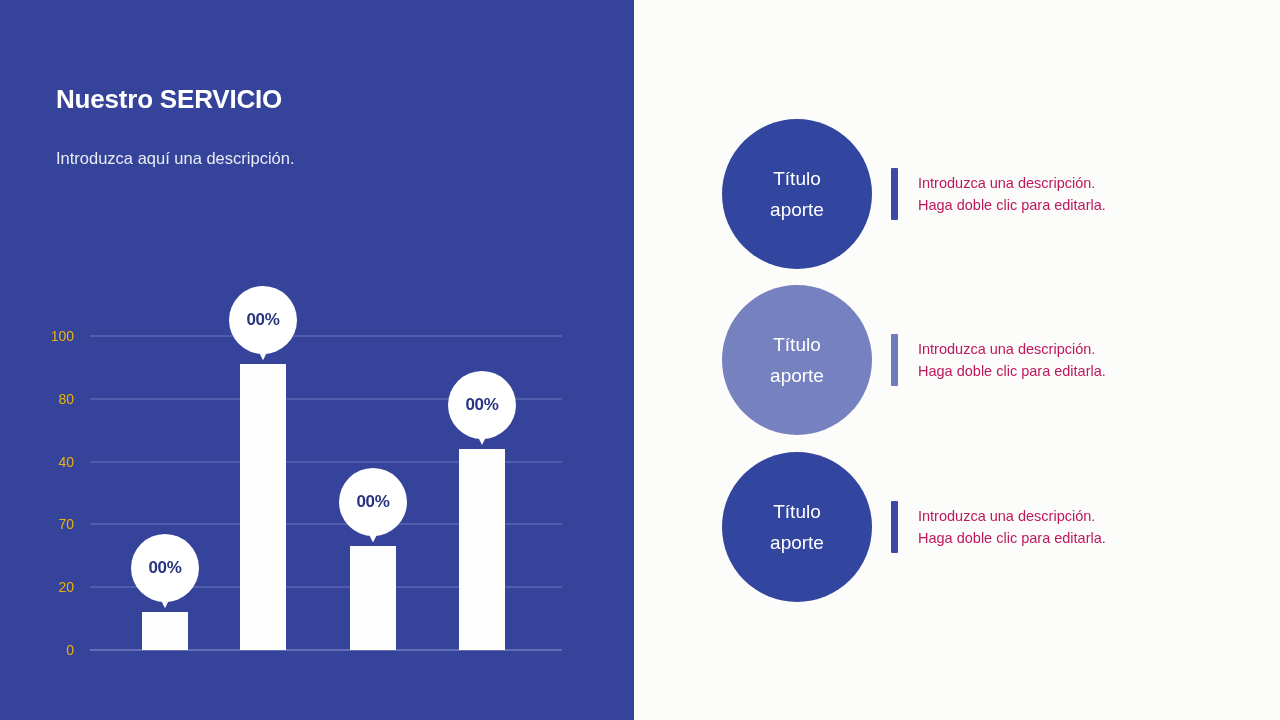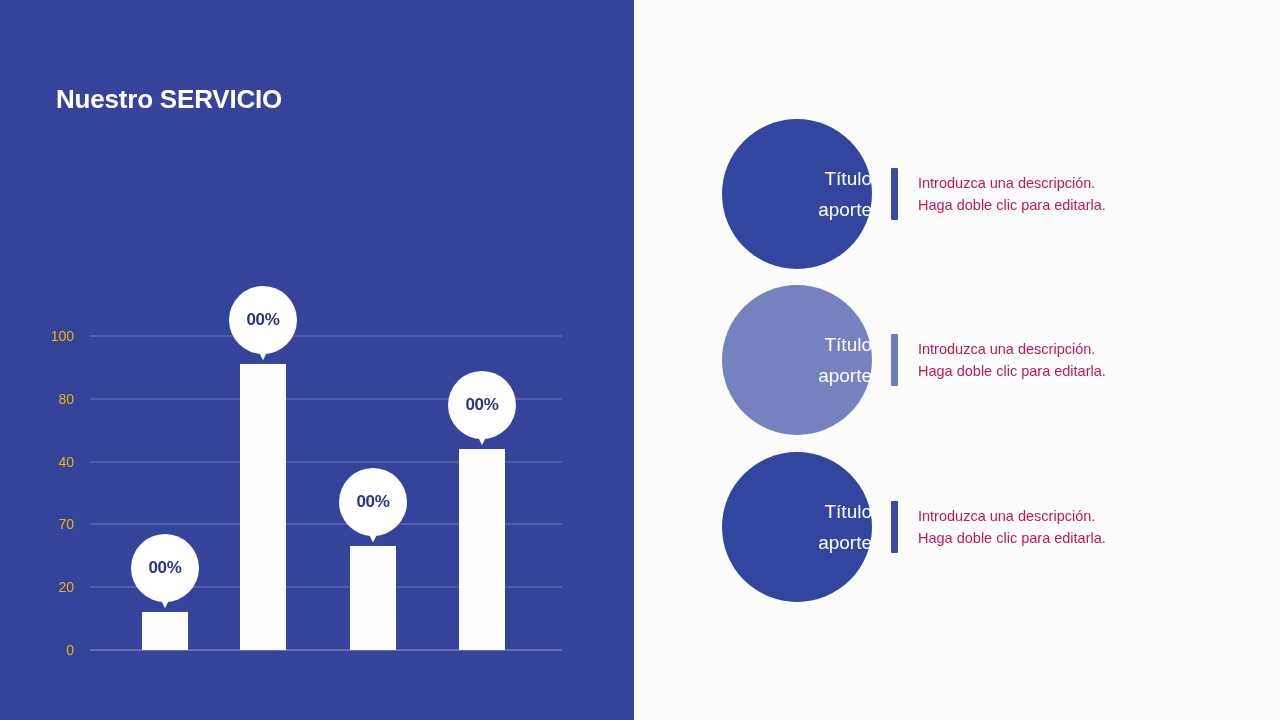--- a/index.html
+++ b/index.html
@@ -36,37 +36,38 @@
     clip-path:polygon(0% 0%,100% 0%,50% 100%);}
   .pin .lbl{position:absolute;left:0;top:0;width:68px;height:68px;
     display:flex;align-items:center;justify-content:center;
     color:#2a3580;font-size:17px;font-weight:bold;letter-spacing:-0.3px;}
 
   
   #right-panel{position:absolute;left:634px;top:0;width:646px;height:720px;background:#fcfcfa;}
   .row{position:absolute;left:0;width:646px;height:150px;}
   .circle{position:absolute;left:88px;top:0;width:150px;height:150px;
     border-radius:50%;display:flex;flex-direction:column;
-    align-items:flex-end;justify-content:center;color:#ffffff;
+    align-items:center;justify-content:center;color:#ffffff;
     font-size:19px;line-height:31px;}
   .accent{position:absolute;left:257px;width:7px;height:52px;border-radius:1px;}
   .rowtext{position:absolute;left:284px;color:#be185d;
     font-size:14.5px;line-height:22px;}
   .rowtext div{white-space:nowrap;}
 </style>
 </head>
 <body>
 
 <div id="slide">
 
   <div id="left-panel">
 
     <div id="slide-title">Nuestro SERVICIO</div>
 
     <div id="desc-block">
+      <div>Introduzca aquí una descripción.</div>
     </div>
 
     <div id="chart">
         <div class="gridline base" style="top: 330px;"></div>
         <div class="ytick-wrap" style="top: 330px;">
           <div class="ytick">0</div>
         </div>
         <div class="gridline" style="top: 267.2px;"></div>
         <div class="ytick-wrap" style="top: 267.2px;">
           <div class="ytick">20</div>

